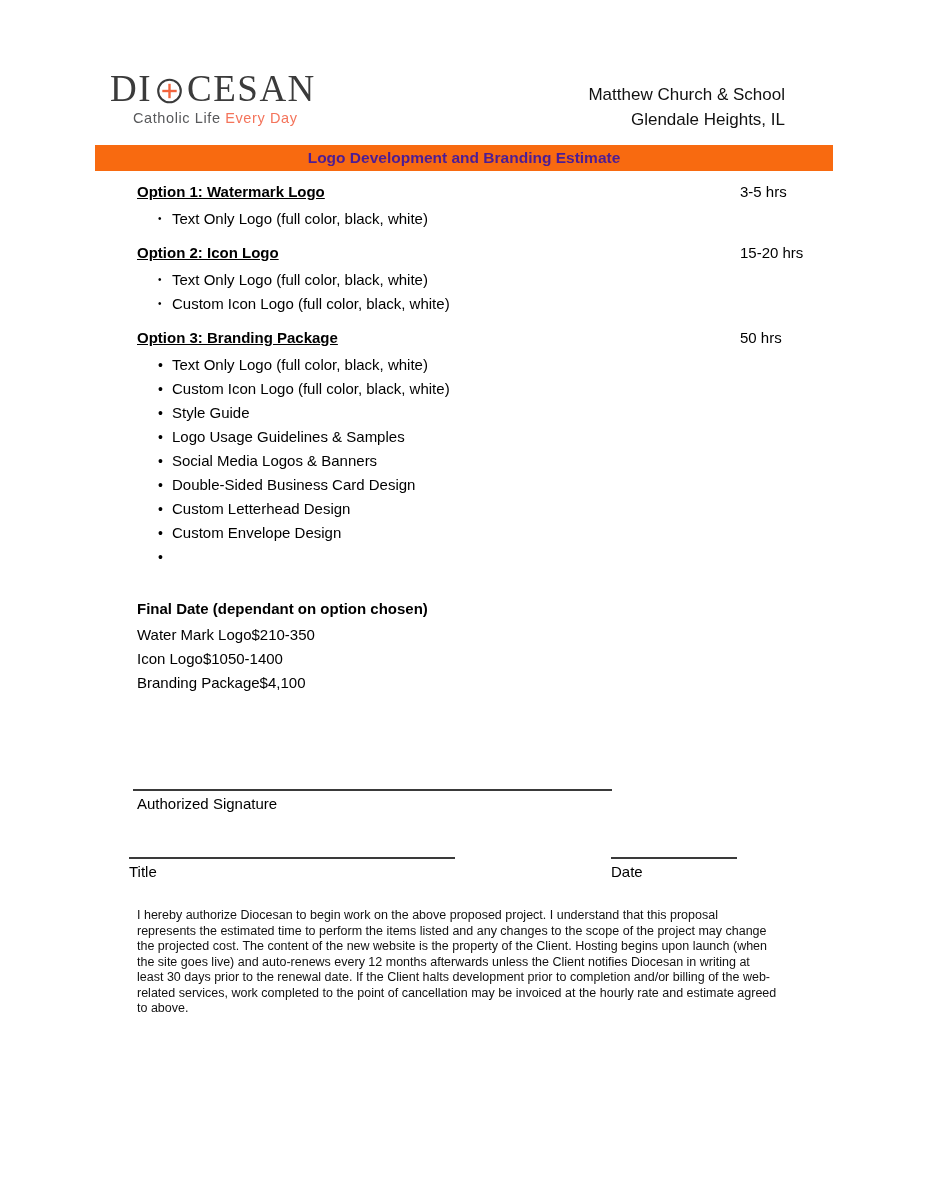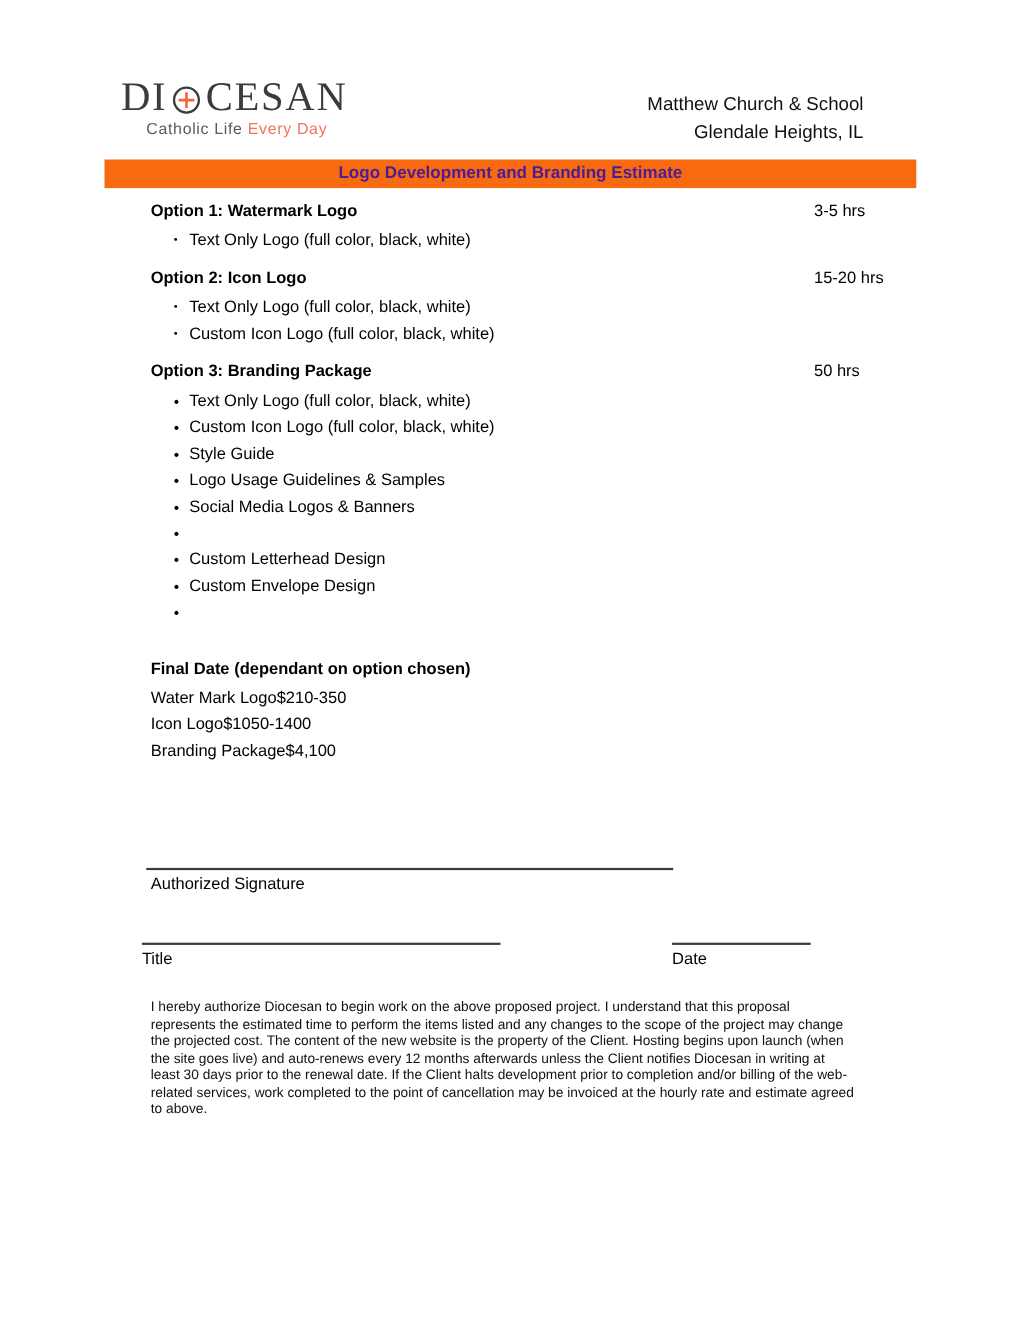--- a/index.html
+++ b/index.html
@@ -33,21 +33,21 @@
   .banner {
     position:absolute; left:95px; top:145px; width:738px; height:26px;
     background:#f86a10; color:#4c1d95;
     font-weight:bold; font-size:15.5px; text-align:center; line-height:26px;
   }
 
   
   .doc-body { position:absolute; left:137px; top:183px; width:693px; }
 
   .option { margin-bottom:13px; }
-  .option-head { position:relative; font-weight:bold; font-size:15px; line-height:18px; margin-bottom:6px; }
+  .option-head { position:relative; font-weight:bold; font-size:15px; line-height:18px; margin-bottom:6px;text-decoration:underline; }
   .option-hours { position:absolute; left:603px; top:0; font-weight:normal; white-space:nowrap; }
   .bullet-row { display:flex; line-height:24px; font-size:15px; padding-left:21px; }
   .bullet-glyph { flex:0 0 14px; width:14px; }
   .bullet-small .bullet-glyph { font-size:10px; }
   .bullet-large .bullet-glyph { font-size:14px; }
 
   .final-cost { margin-top:31px; }
   .final-cost-head { font-weight:bold; font-size:15px; line-height:18px; margin-bottom:5px; }
   .cost-row { display:flex; justify-content:flex-start; font-size:15px; line-height:24px; }
 
@@ -138,20 +138,21 @@
           <div class="bullet-row">
             <span class="bullet-glyph">•</span>
             <span>Logo Usage Guidelines &amp; Samples</span>
           </div>
           <div class="bullet-row">
             <span class="bullet-glyph">•</span>
             <span>Social Media Logos &amp; Banners</span>
           </div>
           <div class="bullet-row">
             <span class="bullet-glyph">•</span>
+            <span>Double-Sided Business Card Design</span>
           </div>
           <div class="bullet-row">
             <span class="bullet-glyph">•</span>
             <span>Custom Letterhead Design</span>
           </div>
           <div class="bullet-row">
             <span class="bullet-glyph">•</span>
             <span>Custom Envelope Design</span>
           </div>
           <div class="bullet-row">

